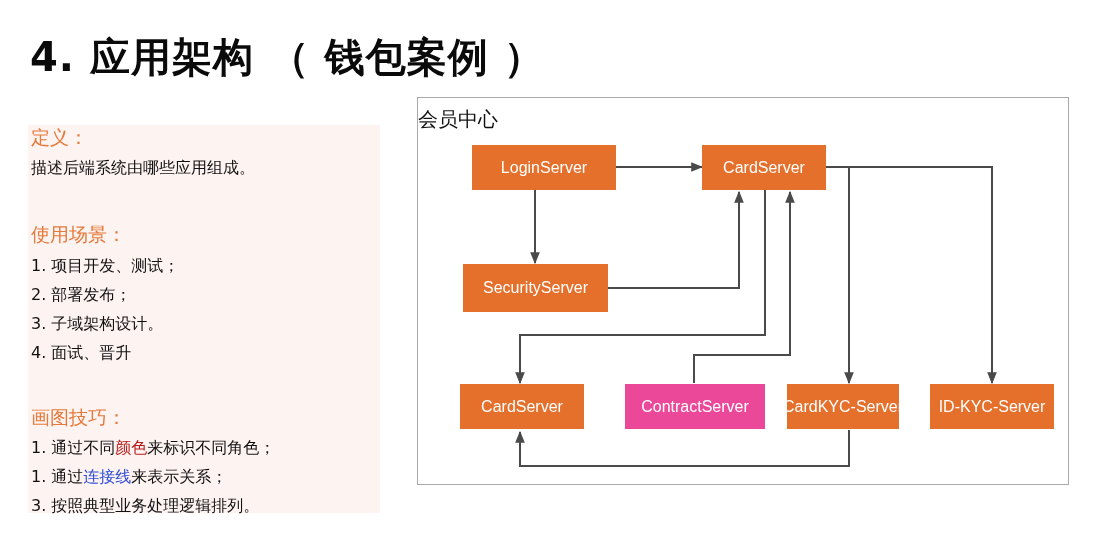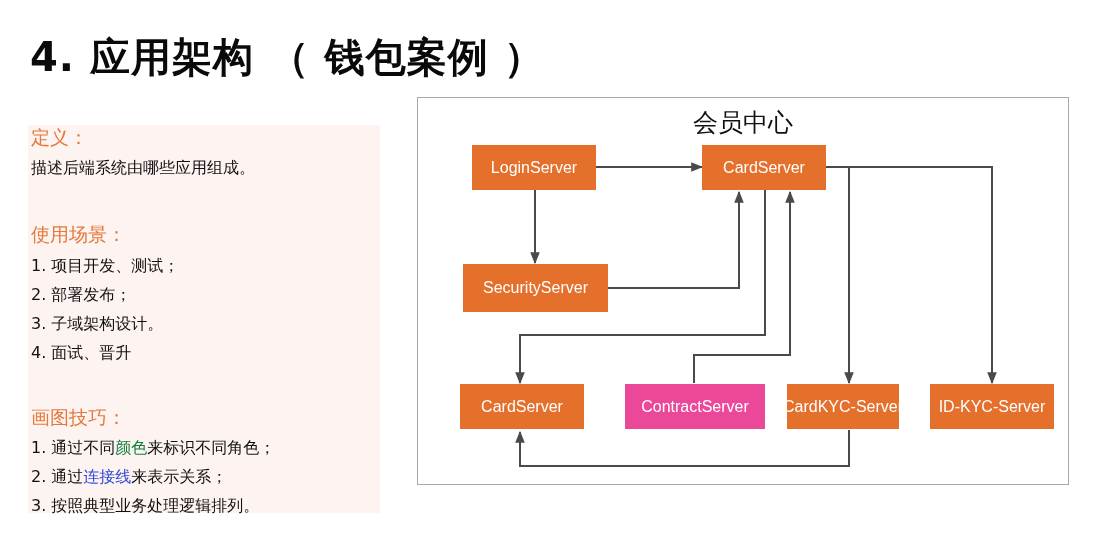--- a/index.html
+++ b/index.html
@@ -7,22 +7,22 @@
          font-family: "DejaVu Sans", sans-serif; color: #111; }
   .title { position: absolute; left: 30px; top: 30px; font-size: 40px; font-weight: bold;
            letter-spacing: 1px; color: #0a0a0a; white-space: nowrap; }
   .left-panel { position: absolute; left: 28px; top: 97px; width: 352px; height: 388px;
                 background: #fdf3f1; margin-top: 28px; }
   .sec-head { position: absolute; left: 3px; font-size: 19px; color: #e4793a; }
   .line { position: absolute; left: 3px; font-size: 16px; color: #111; white-space: nowrap; }
   .hl { color: #2f4bd6; }
   .diagram { position: absolute; left: 417px; top: 97px; width: 650px; height: 386px;
              border: 1px solid #a9a9a9; background: #fff; }
-  .diagram-title { position: absolute; left: 0; right: 0; top: 8px; text-align: center;
-                   font-size: 25px; color: #111; }
+  .diagram-title { position: absolute; left: 0; right: 0; top: 8px; 
+                   font-size: 20px; color: #111; }
   .node { position: absolute; background: #e5702c; color: #fff;
           font-family: "Liberation Sans", sans-serif; font-size: 16px;
           display: flex; align-items: center; justify-content: center; white-space: nowrap; }
   svg.edges { position: absolute; left: 0; top: 0; }
 </style>
 </head>
 <body>
 
 <div class="title">4. 应用架构 （ 钱包案例 ）</div>
 
@@ -31,24 +31,24 @@
   <div class="line" style="top:33px">描述后端系统由哪些应用组成。</div>
 
   <div class="sec-head" style="top: 97px; color: rgb(228, 121, 58);">使用场景：</div>
   <div class="line" style="top:131px">1. 项目开发、测试；</div>
   <div class="line" style="top:160px">2. 部署发布；</div>
   <div class="line" style="top:189px">3. 子域架构设计。</div>
   <div class="line" style="top:218px">4. 面试、晋升</div>
 
   <div class="sec-head" style="top: 280px; color: rgb(228, 121, 58);">画图技巧：</div>
   <div class="line" style="top:313px">
-    <span>1.  通过不同</span><span class="hl" style="color: #15803d;">颜色</span><span>来标识不同角色；</span>
+    <span>1.  通过不同</span><span class="hl" style="color: #b91c1c;">颜色</span><span>来标识不同角色；</span>
   </div>
   <div class="line" style="top:342px">
-    <span>2.  通过</span><span class="hl" style="color: rgb(47, 75, 214);">连接线</span><span>来表示关系；</span>
+    <span>1.  通过</span><span class="hl" style="color: rgb(47, 75, 214);">连接线</span><span>来表示关系；</span>
   </div>
   <div class="line" style="top:371px">
     <span>3.  按照典型业务处理逻辑排列。</span>
   </div>
 </div>
 
 <div class="diagram">
   <div class="diagram-title">会员中心</div>
 
   <svg class="edges" width="650" height="386">
@@ -70,20 +70,20 @@
       <path d="M276,285 L276,257 L372,257 L372,94" marker-end="url(#arr)"></path>
 
       <path d="M408,69 L431,69 L431,285" marker-end="url(#arr)"></path>
 
       <path d="M431,69 L574,69 L574,285" marker-end="url(#arr)"></path>
 
       <path d="M431,332 L431,368 L102,368 L102,334" marker-end="url(#arr)"></path>
     </g>
   </svg>
 
-  <div class="node" style="left: 54px; top: 47px; width: 124px; height: 45px; background: rgb(229, 112, 44);">LoginServer</div>
+  <div class="node" style="left: 54px; top: 47px; width: 144px; height: 45px; background: rgb(229, 112, 44);">LoginServer</div>
   <div class="node" style="left: 284px; top: 47px; width: 124px; height: 45px; background: rgb(229, 112, 44);">CardServer</div>
   <div class="node" style="left: 45px; top: 166px; width: 145px; height: 48px; background: rgb(229, 112, 44);">SecurityServer</div>
   <div class="node" style="left: 42px; top: 286px; width: 124px; height: 45px; background: rgb(229, 112, 44);">CardServer</div>
   <div class="node" style="left: 207px; top: 286px; width: 140px; height: 45px; background: #ec4899;">ContractServer</div>
   <div class="node" style="left: 369px; top: 286px; width: 112px; height: 45px; background: rgb(229, 112, 44);">CardKYC-Server</div>
   <div class="node" style="left: 512px; top: 286px; width: 124px; height: 45px; background: rgb(229, 112, 44);">ID-KYC-Server</div>
 </div>
 
 </body></html>

